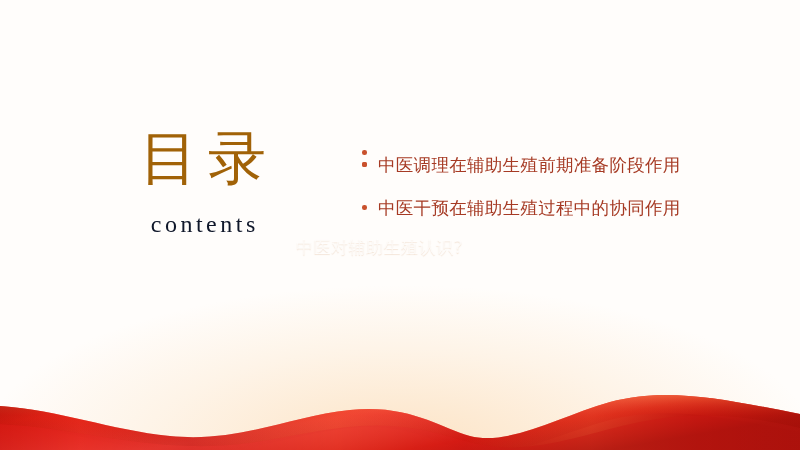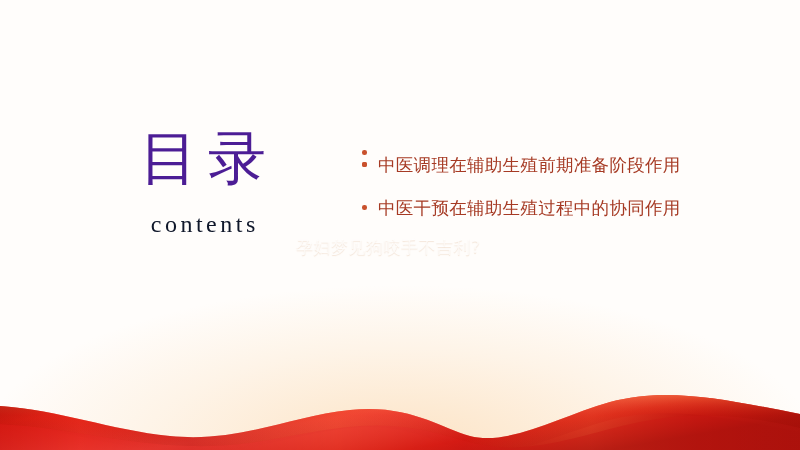--- a/index.html
+++ b/index.html
@@ -38,21 +38,21 @@
     left:58px; top:128px;
     width:290px;
     text-align:center;
   }
   #main-title {
     font-family:"DejaVu Serif", serif;
     font-size:58px;
     line-height:1.05;
     letter-spacing:10px;
     text-indent:10px;
-    color:#4c1d95;
+    color:#a16207;
     font-weight:400;
   }
   #sub-title {
     margin-top:22px;
     font-family:"Liberation Serif", serif;
     font-size:24px;
     letter-spacing:3.5px;
     text-indent:3.5px;
     color:#0f172a;
     font-weight:400;
@@ -125,21 +125,21 @@
     <li>
       <span class="dot"></span>
       <span>中医调理在辅助生殖前期准备阶段作用</span>
     </li>
     <li>
       <span class="dot"></span>
       <span>中医干预在辅助生殖过程中的协同作用</span>
     </li>
   </ul>
 
-  <div id="watermark">孕妇梦见狗咬手不吉利?</div>
+  <div id="watermark">中医对辅助生殖认识?</div>
 
   <svg id="wave" viewBox="0 0 800 70" preserveAspectRatio="none">
     <defs>
       <linearGradient id="gradMain" x1="0" y1="0" x2="1" y2="0">
         <stop offset="0%" stop-color="#c9150e"></stop>
         <stop offset="10%" stop-color="#e8261a"></stop>
         <stop offset="24%" stop-color="#d2170f"></stop>
         <stop offset="42%" stop-color="#f0391f"></stop>
         <stop offset="58%" stop-color="#e21c14"></stop>
         <stop offset="74%" stop-color="#f4462a"></stop>

